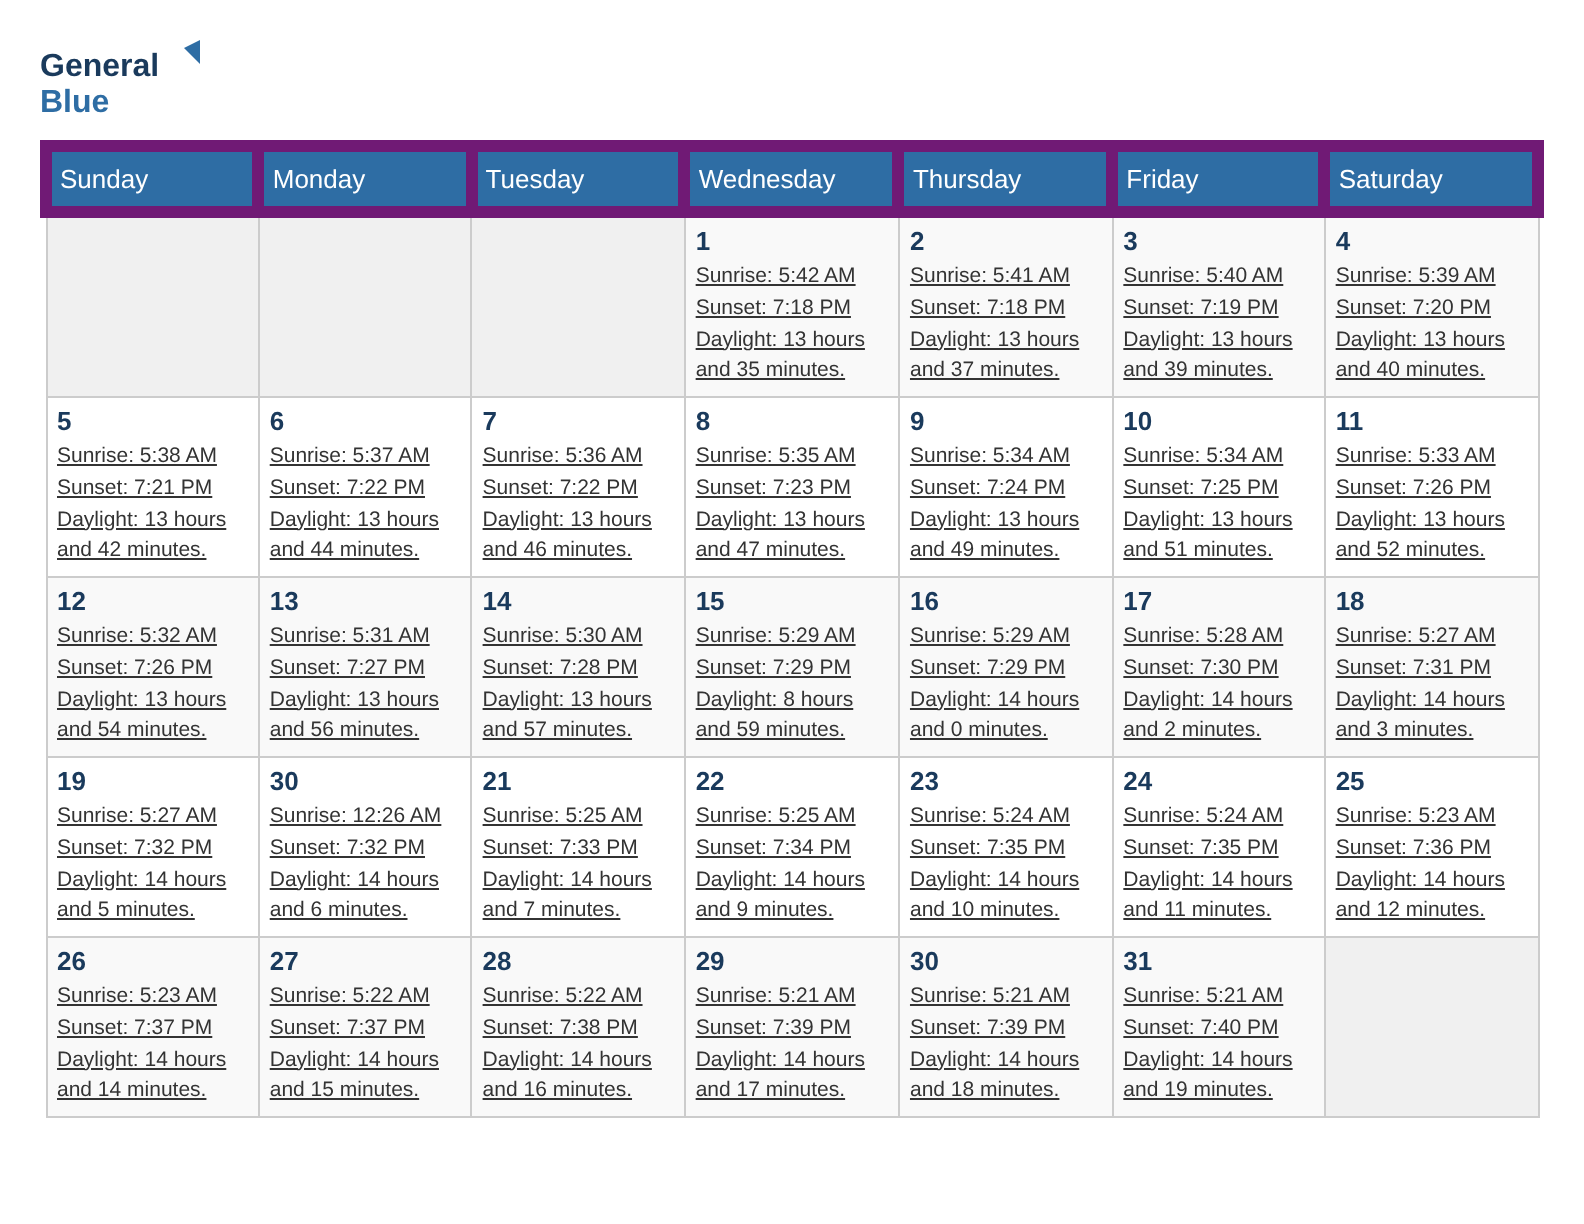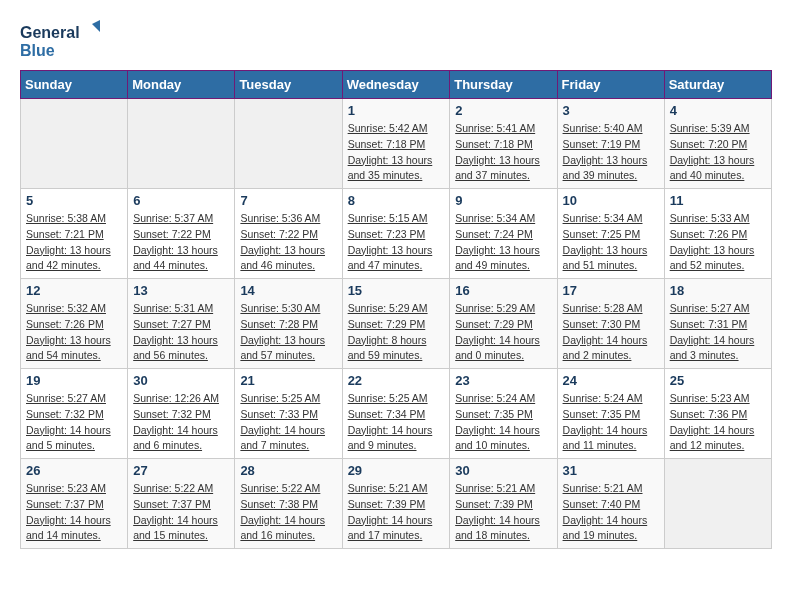--- a/index.html
+++ b/index.html
@@ -43,22 +43,22 @@
       width: 100%;
       border-collapse: collapse;
       font-size: 11px;
     }
     .calendar thead tr th {
       background-color: #2e6da4;
       color: #fff;
       padding: 6px 4px;
       text-align: left;
       font-size: 13px;
-      font-weight: bold;
-      border: 1px solid #701a75;
+      font-weight: normal;
+      border: 6px solid #701a75;
     }
     .calendar tbody tr td {
       border: 1px solid #ccc;
       vertical-align: top;
       padding: 4px 5px;
       width: 108px;
       min-height: 80px;
       background: #fff;
     }
     .calendar tbody tr:nth-child(odd) td {
@@ -177,21 +177,21 @@
           <div class="day-number">7</div>
           <div class="day-info">
             <div>Sunrise: 5:36 AM</div>
             <div>Sunset: 7:22 PM</div>
             <div>Daylight: 13 hours and 46 minutes.</div>
           </div>
         </td>
         <td>
           <div class="day-number">8</div>
           <div class="day-info">
-            <div>Sunrise: 5:15 AM</div>
+            <div>Sunrise: 5:35 AM</div>
             <div>Sunset: 7:23 PM</div>
             <div>Daylight: 13 hours and 47 minutes.</div>
           </div>
         </td>
         <td>
           <div class="day-number">9</div>
           <div class="day-info">
             <div>Sunrise: 5:34 AM</div>
             <div>Sunset: 7:24 PM</div>
             <div>Daylight: 13 hours and 49 minutes.</div>

